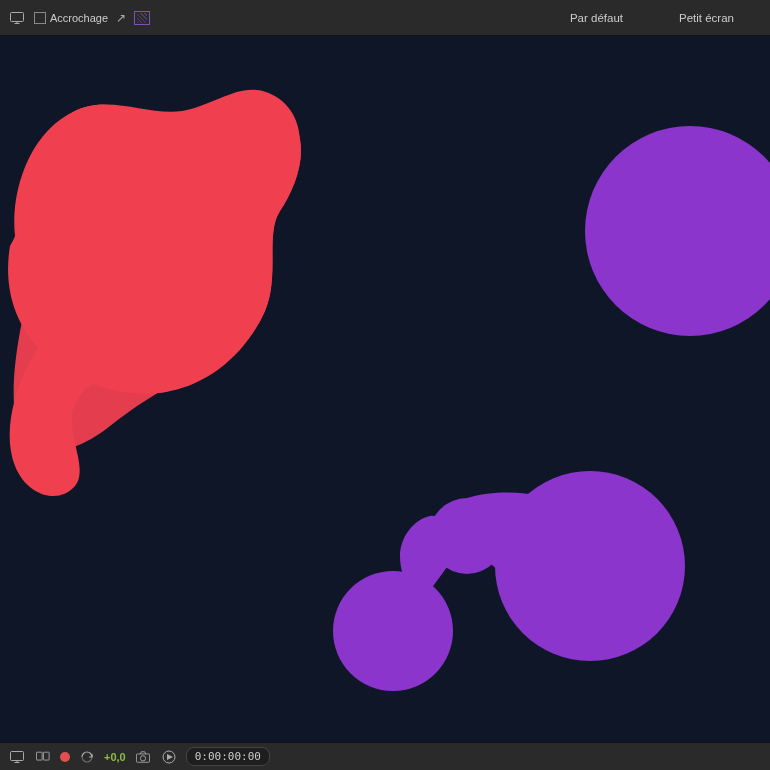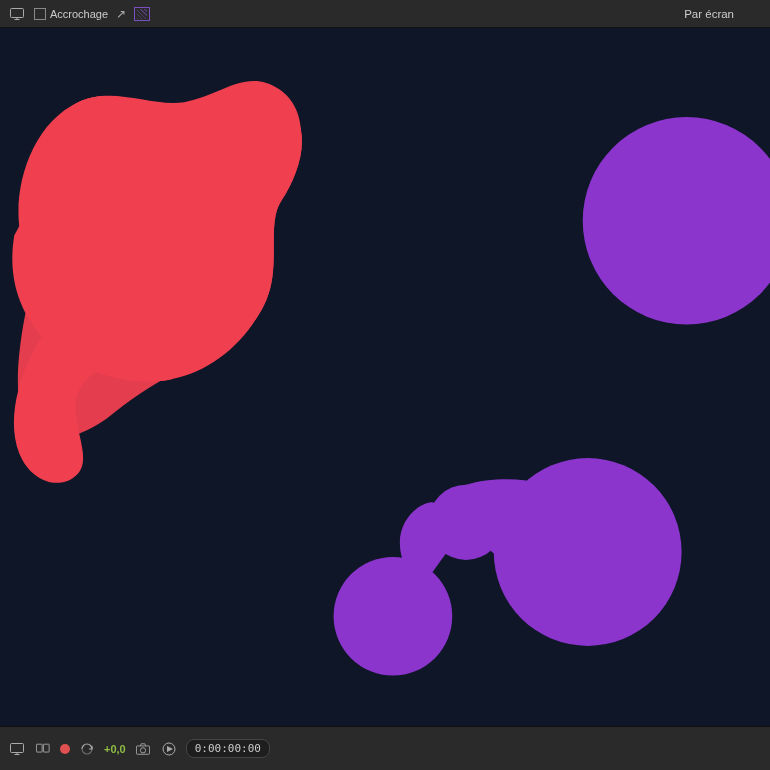--- a/index.html
+++ b/index.html
@@ -8,21 +8,21 @@
       height: 770px;
       background: #1a1a2e;
       font-family: 'Segoe UI', Arial, sans-serif;
       overflow: hidden;
       display: flex;
       flex-direction: column;
     }
 
     
     .toolbar {
-      height: 28px;
+      height: 36px;
       background: #2a2a2a;
       display: flex;
       align-items: center;
       padding: 0 8px;
       gap: 12px;
       flex-shrink: 0;
       border-bottom: 1px solid #111;
     }
 
     .toolbar-left {
@@ -87,21 +87,21 @@
     .blobs-svg {
       position: absolute;
       top: 0;
       left: 0;
       width: 100%;
       height: 100%;
     }
 
     
     .bottom-toolbar {
-      height: 44px;
+      height: 28px;
       background: #2a2a2a;
       display: flex;
       align-items: center;
       padding: 0 8px;
       gap: 8px;
       flex-shrink: 0;
       border-top: 1px solid #111;
     }
 
     .bottom-icon {
@@ -187,21 +187,22 @@
     </div>
 
     <span class="toolbar-icon">↗</span>
 
     <div class="icon-box-purple"></div>
   </div>
 
   <div class="toolbar-spacer"></div>
 
   <nav class="toolbar-nav">
-    <div class="toolbar-nav-item">Par écran</div>
+    <div class="toolbar-nav-item">Par défaut</div>
+    <div class="toolbar-nav-item">Petit écran</div>
   </nav>
 </div>
 
 <div class="canvas-area">
   <svg class="blobs-svg" viewBox="0 0 770 706" xmlns="http://www.w3.org/2000/svg">
 
     <path d="
       M 50,180
       C 30,140 40,80 90,70
       C 130,62 155,95 185,85

